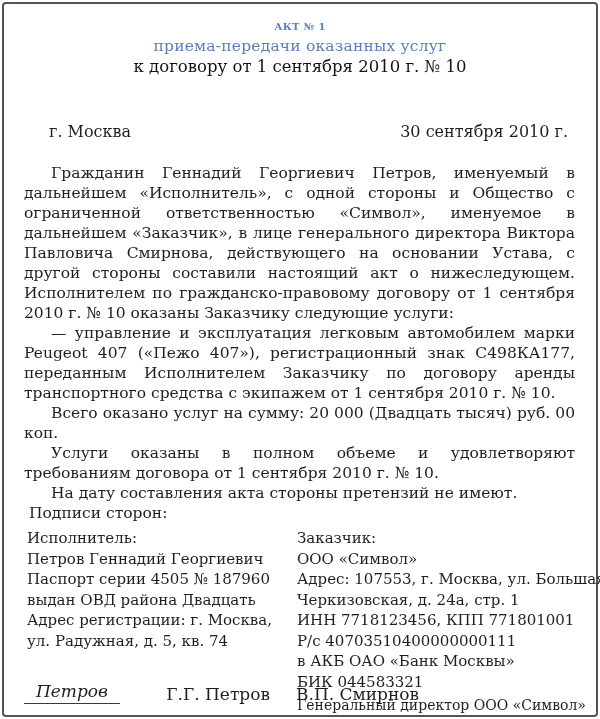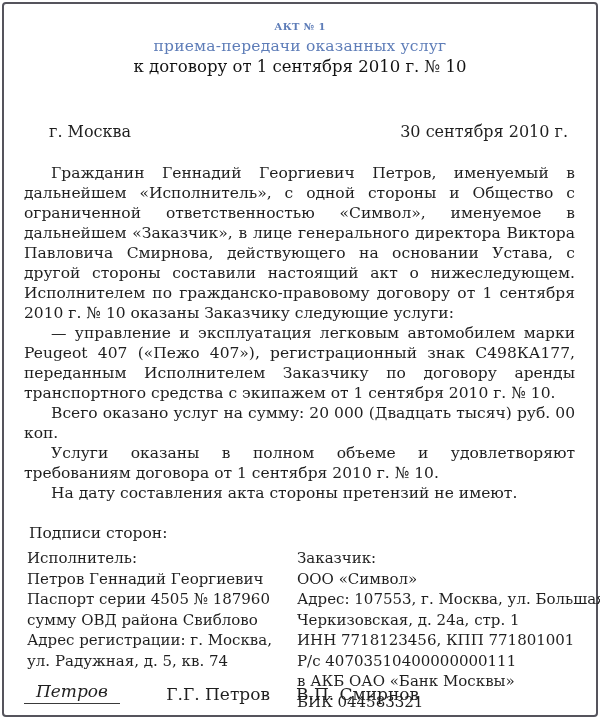--- a/index.html
+++ b/index.html
@@ -42,21 +42,20 @@
   .doc-body {
     margin-top: 22px;
     padding: 0 21px 0 20px;
     font-size: 15.5px;
     line-height: 20px;
     text-align: justify;
   }
   .doc-body p { margin: 0; text-indent: 27px; }
   
   .sig-heading {
-    margin-top: 20px;
     padding-left: 25px;
     font-size: 15.5px; line-height: 20px;
   }
   .sig-cols {
     margin-top: 5px;
     display: flex;
     padding: 0 18px 0 23px;
     font-size: 15px;
     line-height: 20.5px;
     white-space: nowrap;
@@ -115,21 +114,21 @@
     <p>На дату составления акта стороны претензий не имеют.</p>
   </div>
 
   <div class="sig-heading">Подписи сторон:</div>
 
   <div class="sig-cols">
     <div class="sig-col-left">
       <div class="sig-col-line">Исполнитель:</div>
       <div class="sig-col-line">Петров Геннадий Георгиевич</div>
       <div class="sig-col-line">Паспорт серии 4505 № 187960</div>
-      <div class="sig-col-line">сумму ОВД района Свиблово</div>
+      <div class="sig-col-line">выдан ОВД района Двадцать</div>
       <div class="sig-col-line">Адрес регистрации: г. Москва,</div>
       <div class="sig-col-line">ул. Радужная, д. 5, кв. 74</div>
     </div>
     <div class="sig-col-right">
       <div class="sig-col-line">Заказчик:</div>
       <div class="sig-col-line">ООО «Символ»</div>
       <div class="sig-col-line">Адрес: 107553, г. Москва, ул. Большая</div>
       <div class="sig-col-line">Черкизовская, д. 24а, стр. 1</div>
       <div class="sig-col-line">ИНН 7718123456, КПП 771801001</div>
       <div class="sig-col-line">Р/с 40703510400000000111</div>

